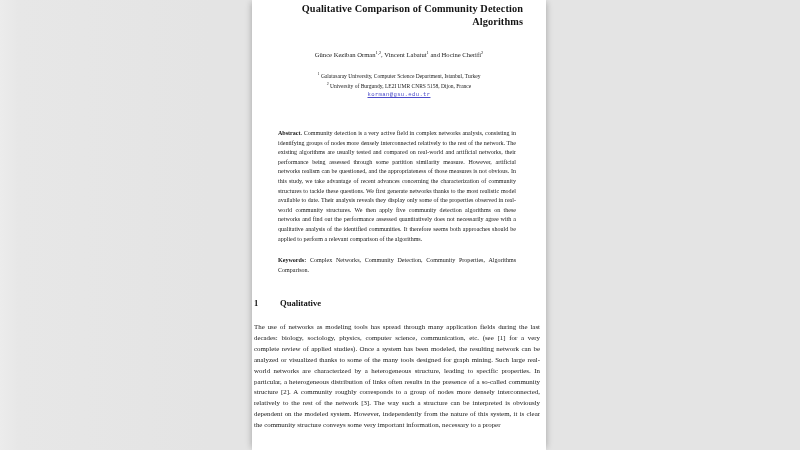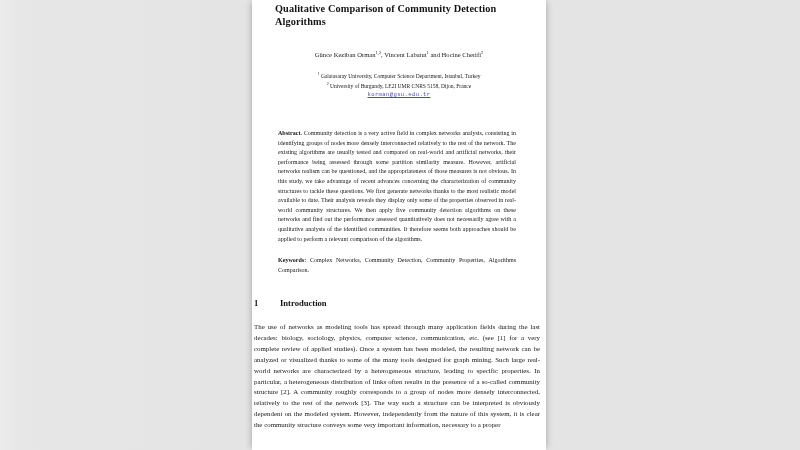--- a/index.html
+++ b/index.html
@@ -41,21 +41,21 @@
     width: 294px;
     padding: 0;
   }
 
   
   .doc-title {
     margin: 2px 23px 0 23px;
     font-size: 10.3px;
     line-height: 13.2px;
     font-weight: bold;
-    text-align: left;
+    text-align: right;
     letter-spacing: 0.1px;
     color: #141414;
   }
 
   .authors {
     margin: 20px 17px 0 17px;
     font-size: 6.6px;
     line-height: 9px;
     text-align: center;
     color: #1a1a1a;
@@ -139,19 +139,19 @@
       <div><sup>2</sup> <span>University of Burgundy, LE2I UMR CNRS 5158, Dijon, France</span></div>
       <div class="email">korman@gsu.edu.tr</div>
     </div>
 
     <div class="abstract"><b>Abstract.</b> <span>Community detection is a very active field in complex networks analysis, consisting in identifying groups of nodes more densely interconnected relatively to the rest of the network. The existing algorithms are usually tested and compared on real-world and artificial networks, their performance being assessed through some partition similarity measure. However, artificial networks realism can be questioned, and the appropriateness of those measures is not obvious. In this study, we take advantage of recent advances concerning the characterization of community structures to tackle these questions. We first generate networks thanks to the most realistic model available to date. Their analysis reveals they display only some of the properties observed in real-world community structures. We then apply five community detection algorithms on these networks and find out the performance assessed quantitatively does not necessarily agree with a qualitative analysis of the identified communities. It therefore seems both approaches should be applied to perform a relevant comparison of the algorithms.</span></div>
 
     <div class="keywords"><b>Keywords:</b> <span>Complex Networks, Community Detection, Community Properties, Algorithms Comparison.</span></div>
 
     <div class="section-head">
       <span class="section-num">1</span>
-      <span>Introduction</span>
+      <span>Qualitative</span>
     </div>
 
     <div class="body-par">The use of networks as modeling tools has spread through many application fields during the last decades: biology, sociology, physics, computer science, communication, etc. (see [1] for a very complete review of applied studies). Once a system has been modeled, the resulting network can be analyzed or visualized thanks to some of the many tools designed for graph mining. Such large real-world networks are characterized by a heterogeneous structure, leading to specific properties. In particular, a heterogeneous distribution of links often results in the presence of a so-called community structure [2]. A community roughly corresponds to a group of nodes more densely interconnected, relatively to the rest of the network [3]. The way such a structure can be interpreted is obviously dependent on the modeled system. However, independently from the nature of this system, it is clear the community structure conveys some very important information, necessary to a proper</div>
 
   </div>
 </div>
 
 </body></html>

